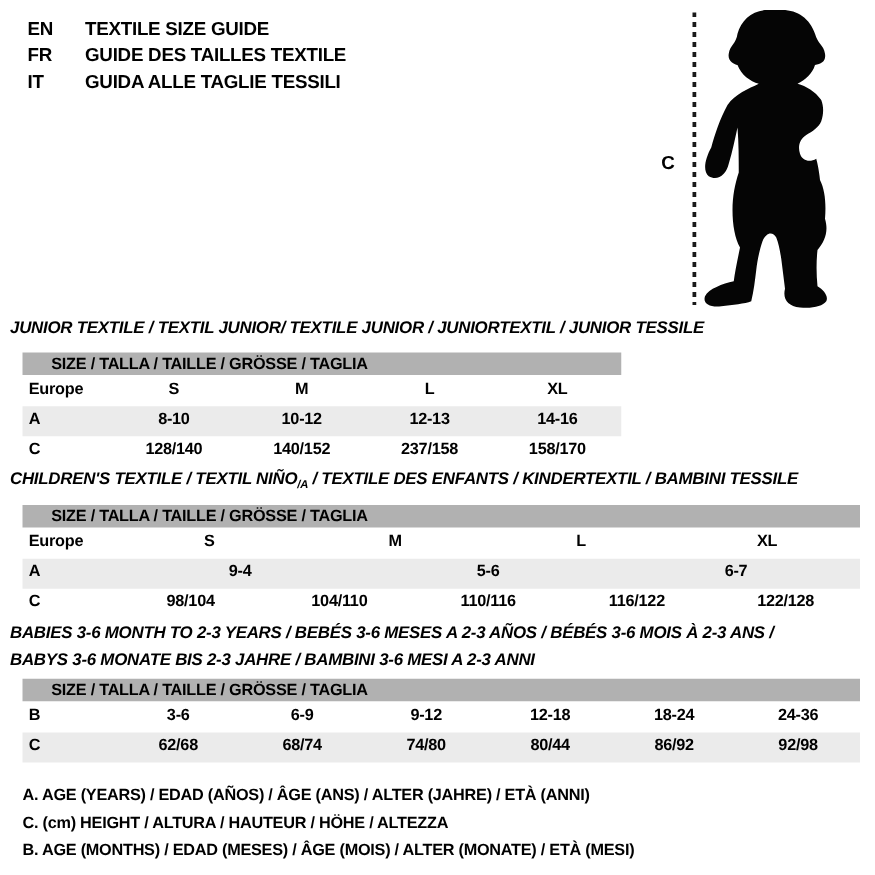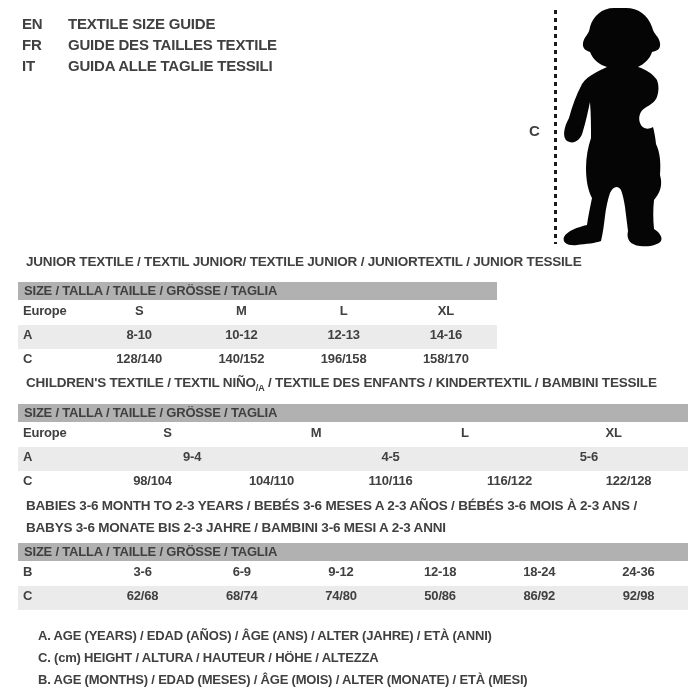--- a/index.html
+++ b/index.html
@@ -1,51 +1,51 @@
 <!DOCTYPE html>
 <html><head>
 <meta charset="utf-8">
 <style>
   html,body { margin:0; padding:0; background:#fff; }
   .page {
     position:relative; width:700px; height:700px; background:#ffffff;
     font-family:"Liberation Sans", sans-serif; font-weight:700;
-    color:#404040; overflow:hidden; letter-spacing:-0.2px;
+    color:#000000; overflow:hidden; letter-spacing:-0.2px;
   }
   
   .lang-block { position:absolute; top:13px; left:22px; }
   .lang-row { display:flex; height:21px; align-items:center; font-size:15px; }
   .lang-code { width:46px; }
   
   .measure-line {
     position:absolute; left:554px; top:10px; width:3px; height:234px;
     background:repeating-linear-gradient(to bottom,#1a1a1a 0 4px, transparent 4px 8px);
   }
   .measure-label { position:absolute; left:529px; top:122px; font-size:15px; }
   .silhouette { position:absolute; left:560px; top:5px; }
   
-  .sec-title { position:absolute; left:26px; font-size:13.5px; white-space:nowrap; }
+  .sec-title { position:absolute; left:8px; font-size:13.5px; white-space:nowrap;font-style:italic; }
   .sec-title sub { font-size:9px; }
   .sec-title .line { display:block; height:22px; }
   .size-table { position:absolute; left:18px; }
-  .t-header { background:#b1b1b1; height:18px; line-height:18px; padding-left:6px; font-size:13px; margin-bottom:1px; }
+  .t-header { background:#b1b1b1; height:18px; line-height:18px; padding-left:23px; font-size:13px; margin-bottom:1px; }
   .t-row { display:flex; height:24px; line-height:19px; font-size:13px; }
   .t-row.shaded { background:#ebebeb; }
   .t-label { padding-left:5px; flex:0 0 auto; }
   .w65 { width:65px; } .w70 { width:70px; }
   .cell { flex:1 1 0; text-align:center; }
   .t1 { top:282px; width:479px; }
   .t2 { top:404px; width:670px; }
   .t3 { top:543px; width:670px; }
   .title1 { top:254px; }
   .title2 { top:375px; }
   .title3 { top:498px; }
   
   .footnotes { position:absolute; left:18px; top:628px; font-size:13px; }
-  .footnote { height:22px; white-space:nowrap;margin-left:20px; }
+  .footnote { height:22px; white-space:nowrap; }
 </style>
 </head>
 <body>
 
 <div class="page">
 
   <div class="lang-block">
     <div class="lang-row">
       <span class="lang-code">EN</span>
       <span class="lang-label">TEXTILE SIZE GUIDE</span>
@@ -119,40 +119,40 @@
       <span class="t-label w65">A</span>
       <span class="cell">8-10</span>
       <span class="cell">10-12</span>
       <span class="cell">12-13</span>
       <span class="cell">14-16</span>
     </div>
     <div class="t-row">
       <span class="t-label w65">C</span>
       <span class="cell">128/140</span>
       <span class="cell">140/152</span>
-      <span class="cell">196/158</span>
+      <span class="cell">237/158</span>
       <span class="cell">158/170</span>
     </div>
   </div>
 
   <div class="sec-title title2"><span>CHILDREN'S TEXTILE / TEXTIL NIÑO</span><sub>/A</sub><span> / TEXTILE DES ENFANTS / KINDERTEXTIL / BAMBINI TESSILE</span></div>
   <div class="size-table t2">
     <div class="t-header">SIZE / TALLA / TAILLE / GRÖSSE / TAGLIA</div>
     <div class="t-row">
       <span class="t-label w70">Europe</span>
       <span class="cell">S</span>
       <span class="cell">M</span>
       <span class="cell">L</span>
       <span class="cell">XL</span>
     </div>
     <div class="t-row shaded">
       <span class="t-label w70">A</span>
       <span class="cell">9-4</span>
-      <span class="cell">4-5</span>
       <span class="cell">5-6</span>
+      <span class="cell">6-7</span>
     </div>
     <div class="t-row">
       <span class="t-label w70">C</span>
       <span class="cell">98/104</span>
       <span class="cell">104/110</span>
       <span class="cell">110/116</span>
       <span class="cell">116/122</span>
       <span class="cell">122/128</span>
     </div>
   </div>
@@ -170,21 +170,21 @@
       <span class="cell">9-12</span>
       <span class="cell">12-18</span>
       <span class="cell">18-24</span>
       <span class="cell">24-36</span>
     </div>
     <div class="t-row shaded">
       <span class="t-label w70">C</span>
       <span class="cell">62/68</span>
       <span class="cell">68/74</span>
       <span class="cell">74/80</span>
-      <span class="cell">50/86</span>
+      <span class="cell">80/44</span>
       <span class="cell">86/92</span>
       <span class="cell">92/98</span>
     </div>
   </div>
 
   <div class="footnotes">
     <div class="footnote">A. AGE (YEARS) / EDAD (AÑOS) / ÂGE (ANS) / ALTER (JAHRE) / ETÀ (ANNI)</div>
     <div class="footnote">C. (cm) HEIGHT / ALTURA / HAUTEUR / HÖHE / ALTEZZA</div>
     <div class="footnote">B. AGE (MONTHS) / EDAD (MESES) / ÂGE (MOIS) / ALTER (MONATE) / ETÀ (MESI)</div>
   </div>

